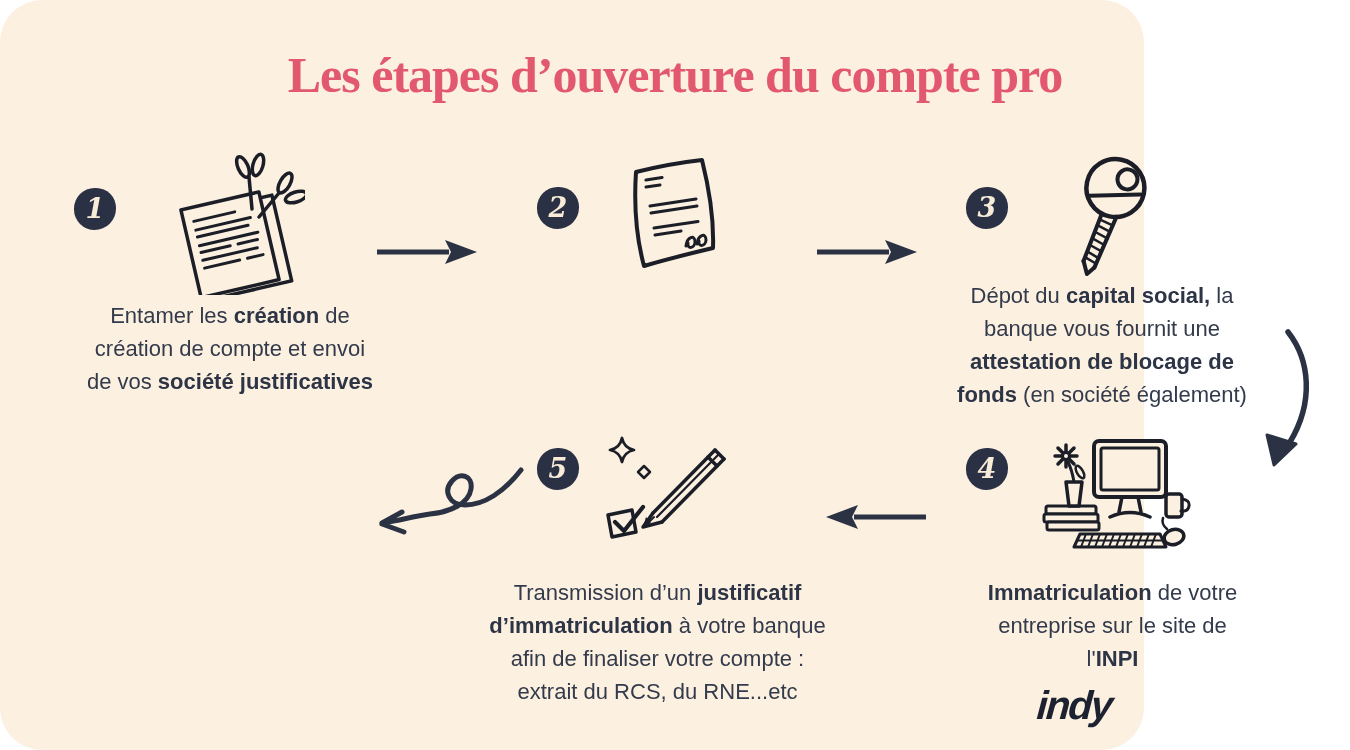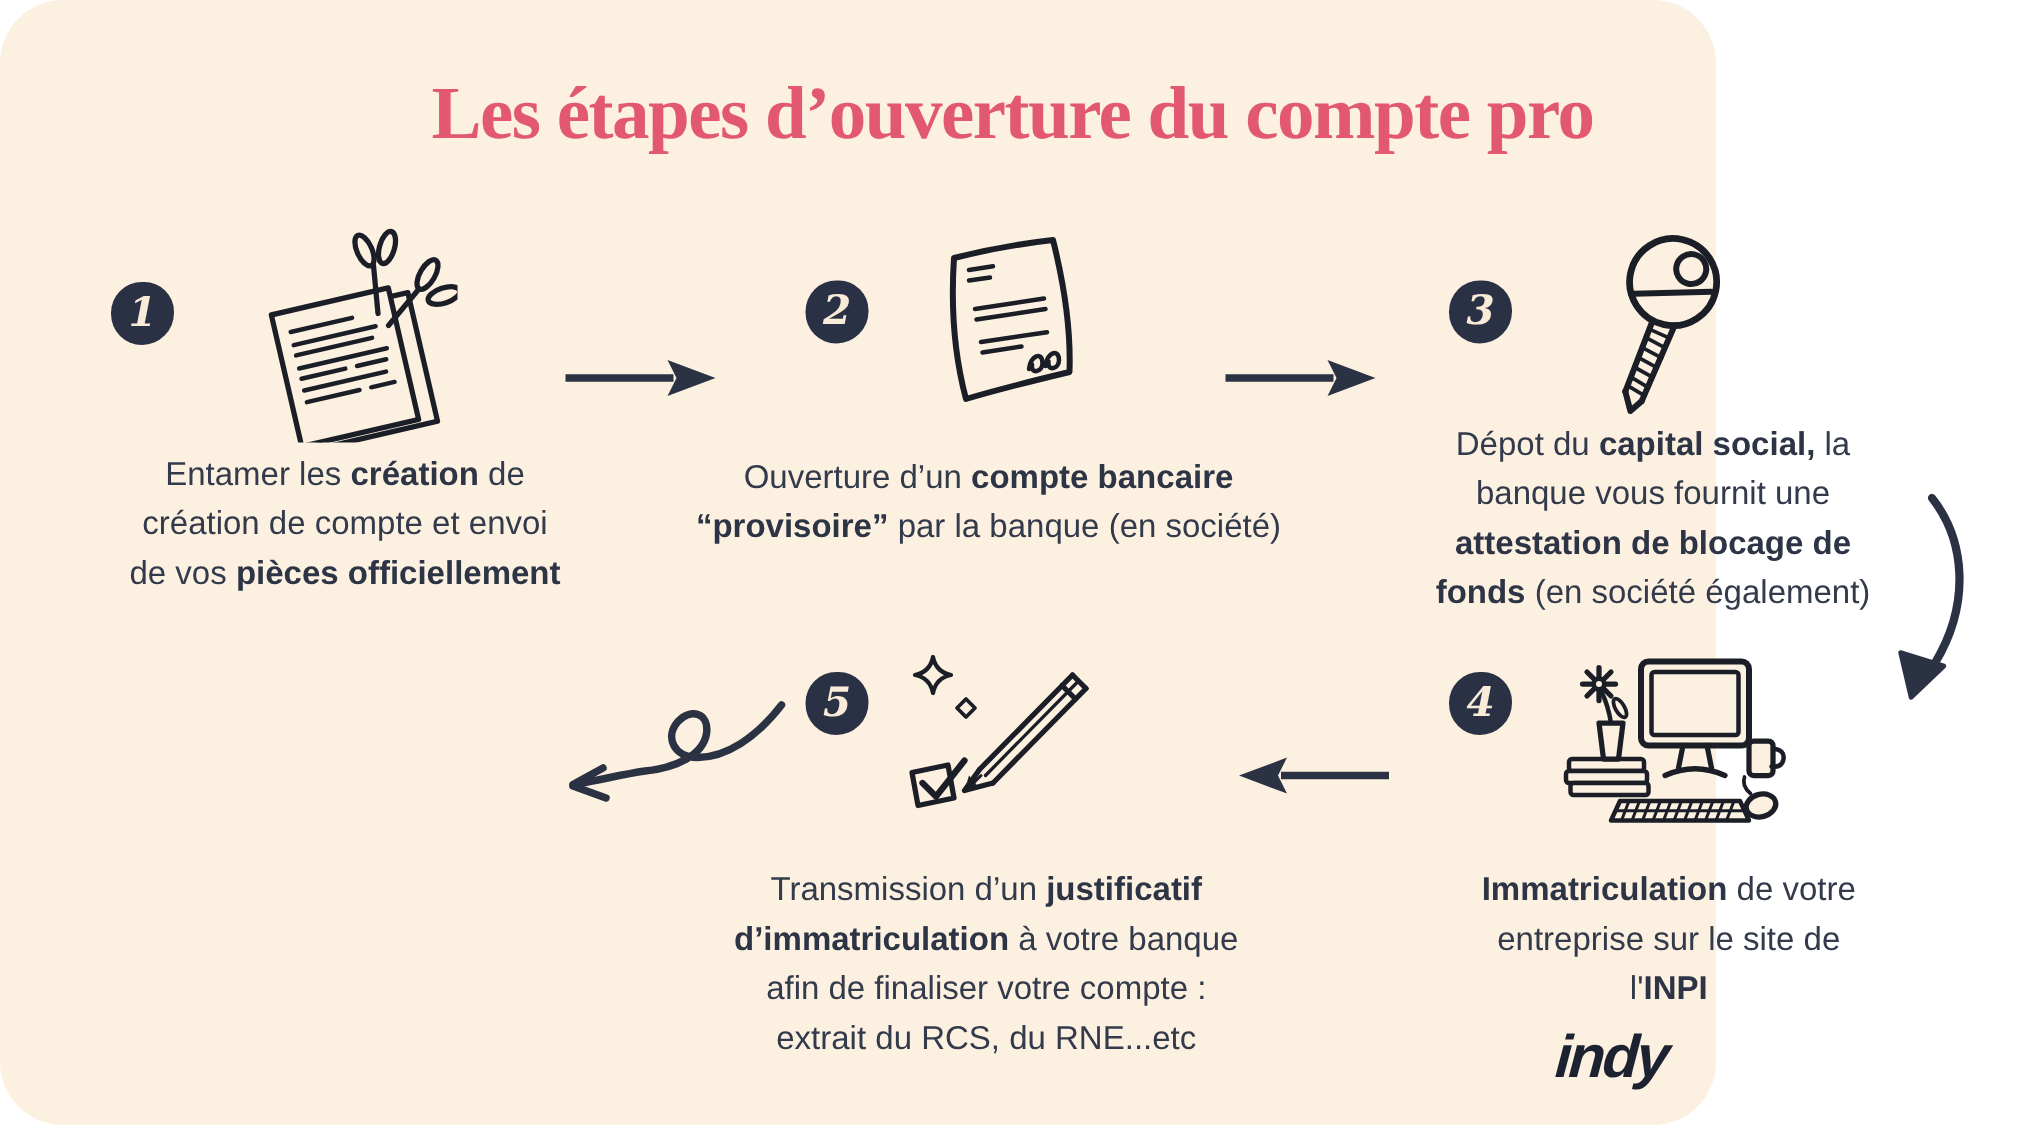--- a/index.html
+++ b/index.html
@@ -203,23 +203,21 @@
     <polygon points="35,3 3,15 35,27 29,15" fill="#2b3243"></polygon>
   </svg>
   <svg class="arrow" id="a5f" viewBox="0 0 170 90">
     <path d="M155,22 C138,44 118,57 99,57 C83,57 77,43 86,33 C94,24 107,27 105,41 C103,55 85,64 64,66 C50,68 34,72 22,74" stroke="#2b3243" stroke-width="5" fill="none" stroke-linecap="round"></path>
     <path d="M36,64 L16,75" stroke="#2b3243" stroke-width="5" fill="none" stroke-linecap="round"></path>
     <path d="M38,84 L16,76" stroke="#2b3243" stroke-width="5" fill="none" stroke-linecap="round"></path>
   </svg>
 
   <p class="step-text" id="t1"><span>Entamer les </span><span class="bd">création</span><span> de
 création de compte et envoi
-de vos </span><span class="bd">pièces officiellement</span></p>
-  <p class="step-text" id="t2"><span>Ouverture d’un </span><span class="bd">compte bancaire</span><span>
-</span><span class="bd">“provisoire”</span><span> par la banque (en société)</span></p>
+de vos </span><span class="bd">société justificatives</span></p>
   <p class="step-text" id="t3"><span>Dépot du </span><span class="bd">capital social,</span><span> la
 banque vous fournit une
 </span><span class="bd">attestation de blocage de
 fonds</span><span> (en société également)</span></p>
   <p class="step-text" id="t4"><span class="bd">Immatriculation</span><span> de votre
 entreprise sur le site de
 l'</span><span class="bd">INPI</span></p>
   <p class="step-text" id="t5"><span>Transmission d’un </span><span class="bd">justificatif
 d’immatriculation</span><span> à votre banque
 afin de finaliser votre compte :

